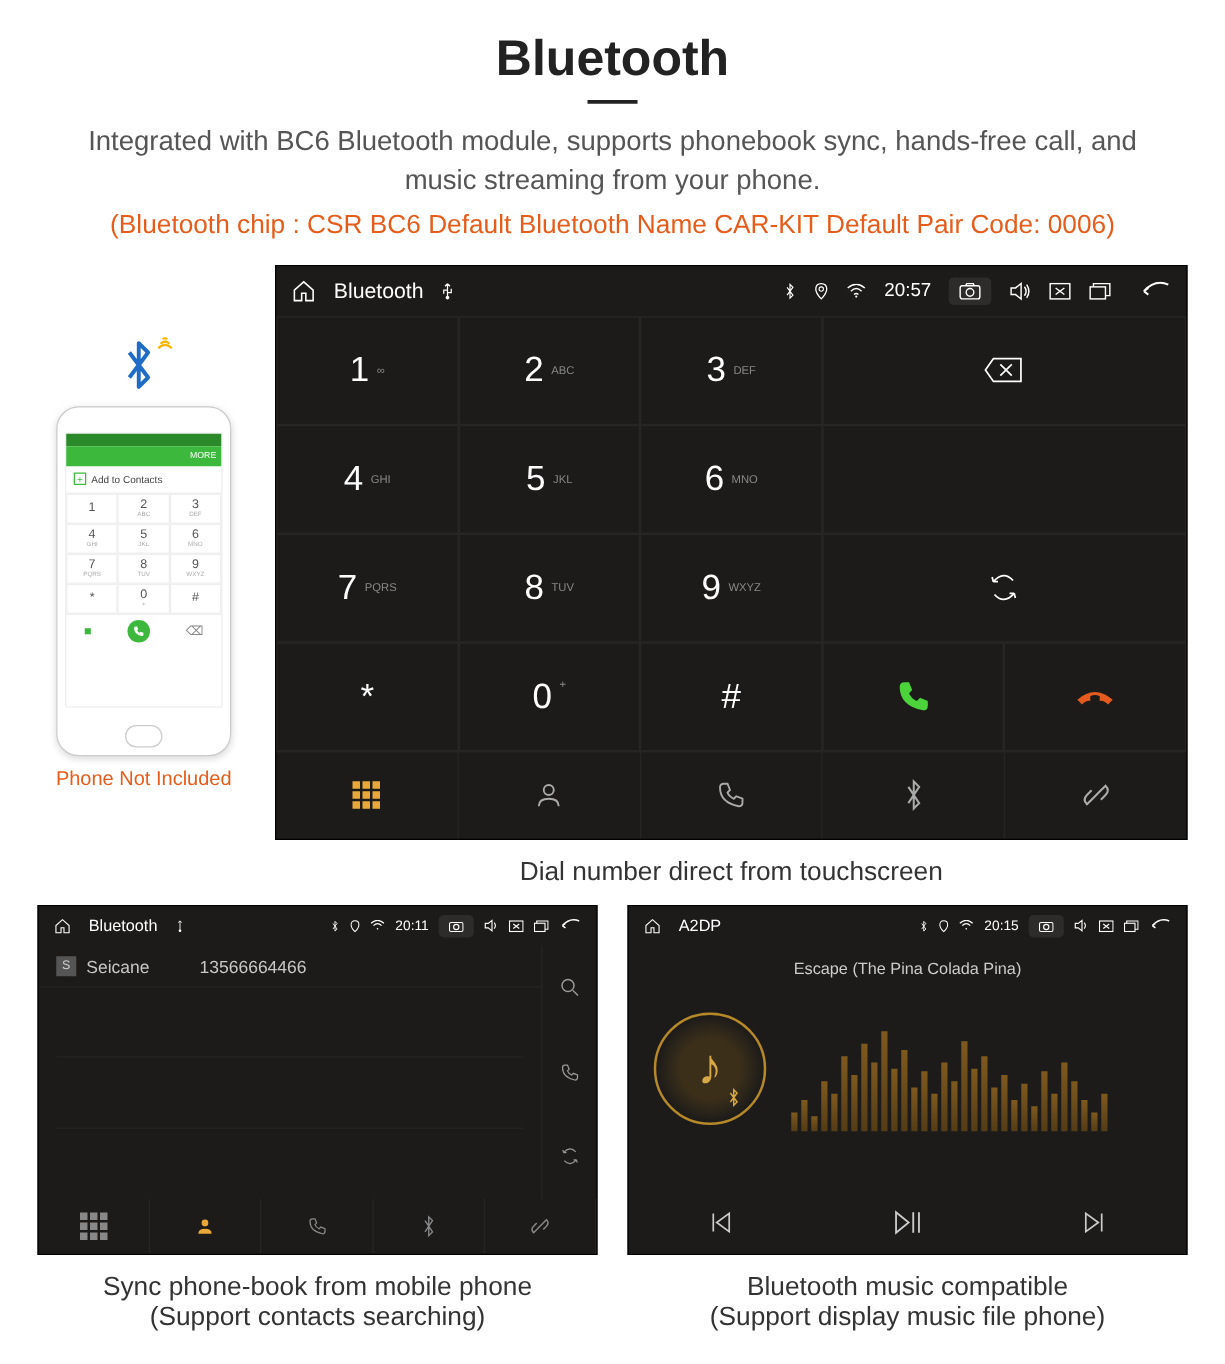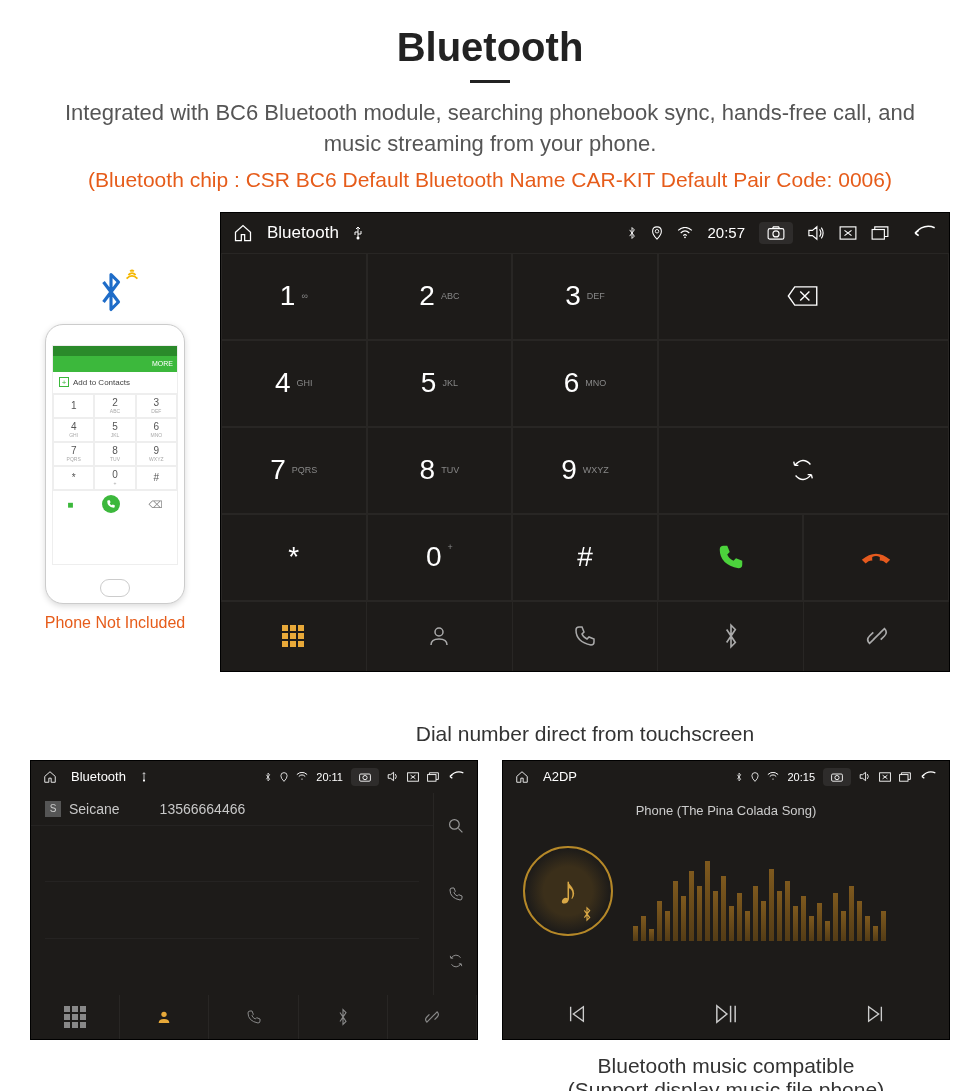--- a/index.html
+++ b/index.html
@@ -160,21 +160,21 @@
 .music-title{position:absolute;top:10px;width:100%;text-align:center;color:#ccc;font-size:13px;}
 .music-controls{height:50px;display:flex;justify-content:space-around;align-items:center;color:#ccc;font-size:20px;}
 svg{display:block;}
 </style>
 </head>
 <body>
 
 <div class="header">
   <h1>Bluetooth</h1>
   <div class="underline"></div>
-  <div class="desc">Integrated with BC6 Bluetooth module, searching phonebook sync, hands-free call, and music streaming from your phone.</div>
+  <div class="desc">Integrated with BC6 Bluetooth module, supports phonebook sync, hands-free call, and music streaming from your phone.</div>
   <div class="spec">(Bluetooth chip : CSR BC6    Default Bluetooth Name CAR-KIT    Default Pair Code: 0006)</div>
 </div>
 
 <div class="main-row">
   <div class="phone-col">
     <div class="bt-icon">
       <span class="bt-icon-main">
         <svg width="32" height="40" viewBox="0 0 24 32">
             <path d="M6 8 L18 24 L12 30 L12 2 L18 8 L6 24" stroke="#1e6cc8" stroke-width="2.5" fill="none" stroke-linejoin="round"></path>
           </svg>
@@ -431,21 +431,21 @@
         </div>
       <div class="tab">
           <svg width="26" height="26" viewBox="0 0 28 28">
             <path d="M11 17 L6 22 Q2 18 6 14 L10 10 M17 11 L22 6 Q26 10 22 14 L18 18 M10 18 L18 10" stroke="#aaa" stroke-width="1.8" fill="none"></path>
           </svg>
         </div>
     </div>
   </div>
 </div>
 
-<div class="caption" style="padding-left:190px;margin-top:36px;">Dial number direct from touchscreen</div>
+<div class="caption" style="padding-left:190px;">Dial number direct from touchscreen</div>
 
 <div class="bottom-row">
   <div class="bottom-col">
     <div class="screenshot small-shot">
       <div class="statusbar">
         <div class="left">
           <span class="ico">
               <svg width="14" height="14" viewBox="0 0 24 24">
                 <path d="M3 11 L12 3 L21 11 L21 21 L14 21 L14 14 L10 14 L10 21 L3 21 Z" stroke="#fff" stroke-width="1.5" fill="none"></path>
               </svg>
@@ -567,20 +567,24 @@
               <path d="M4 6 L12 18 L8 22 L8 2 L12 6 L4 18" stroke="#888" stroke-width="1.5" fill="none"></path>
             </svg>
           </div>
         <div class="tab">
             <svg width="18" height="18" viewBox="0 0 28 28">
               <path d="M11 17 L6 22 Q2 18 6 14 L10 10 M17 11 L22 6 Q26 10 22 14 L18 18 M10 18 L18 10" stroke="#888" stroke-width="1.8" fill="none"></path>
             </svg>
           </div>
       </div>
     </div>
+    <div class="caption">
+      <span>Sync phone-book from mobile phone</span>
+      <span class="sub">(Support contacts searching)</span>
+    </div>
   </div>
 
   <div class="bottom-col">
     <div class="screenshot small-shot">
       <div class="statusbar">
         <div class="left">
           <span class="ico">
               <svg width="14" height="14" viewBox="0 0 24 24">
                 <path d="M3 11 L12 3 L21 11 L21 21 L14 21 L14 14 L10 14 L10 21 L3 21 Z" stroke="#fff" stroke-width="1.5" fill="none"></path>
               </svg>
@@ -630,21 +634,21 @@
               </svg>
             </span>
           <span class="ico">
               <svg width="18" height="11" viewBox="0 0 28 18">
                 <path d="M26 3 Q14 -2 4 9 L8 6 M4 9 L8 12" stroke="#fff" stroke-width="2" fill="none"></path>
               </svg>
             </span>
         </div>
       </div>
       <div class="music-body">
-        <div class="music-title">Phone (The Pina Colada Song)</div>
+        <div class="music-title">Escape (The Pina Colada Pina)</div>
         <div class="music-icon">
           <span class="note">♪</span>
           <span class="bt-overlay">
               <svg width="12" height="16" viewBox="0 0 12 18">
                 <path d="M3 5 L9 13 L6 16 L6 2 L9 5 L3 13" stroke="#d9a846" stroke-width="1.3" fill="none"></path>
               </svg>
             </span>
         </div>
         <div class="music-bars" id="bars">
             <span style="height: 15%;"></span>

